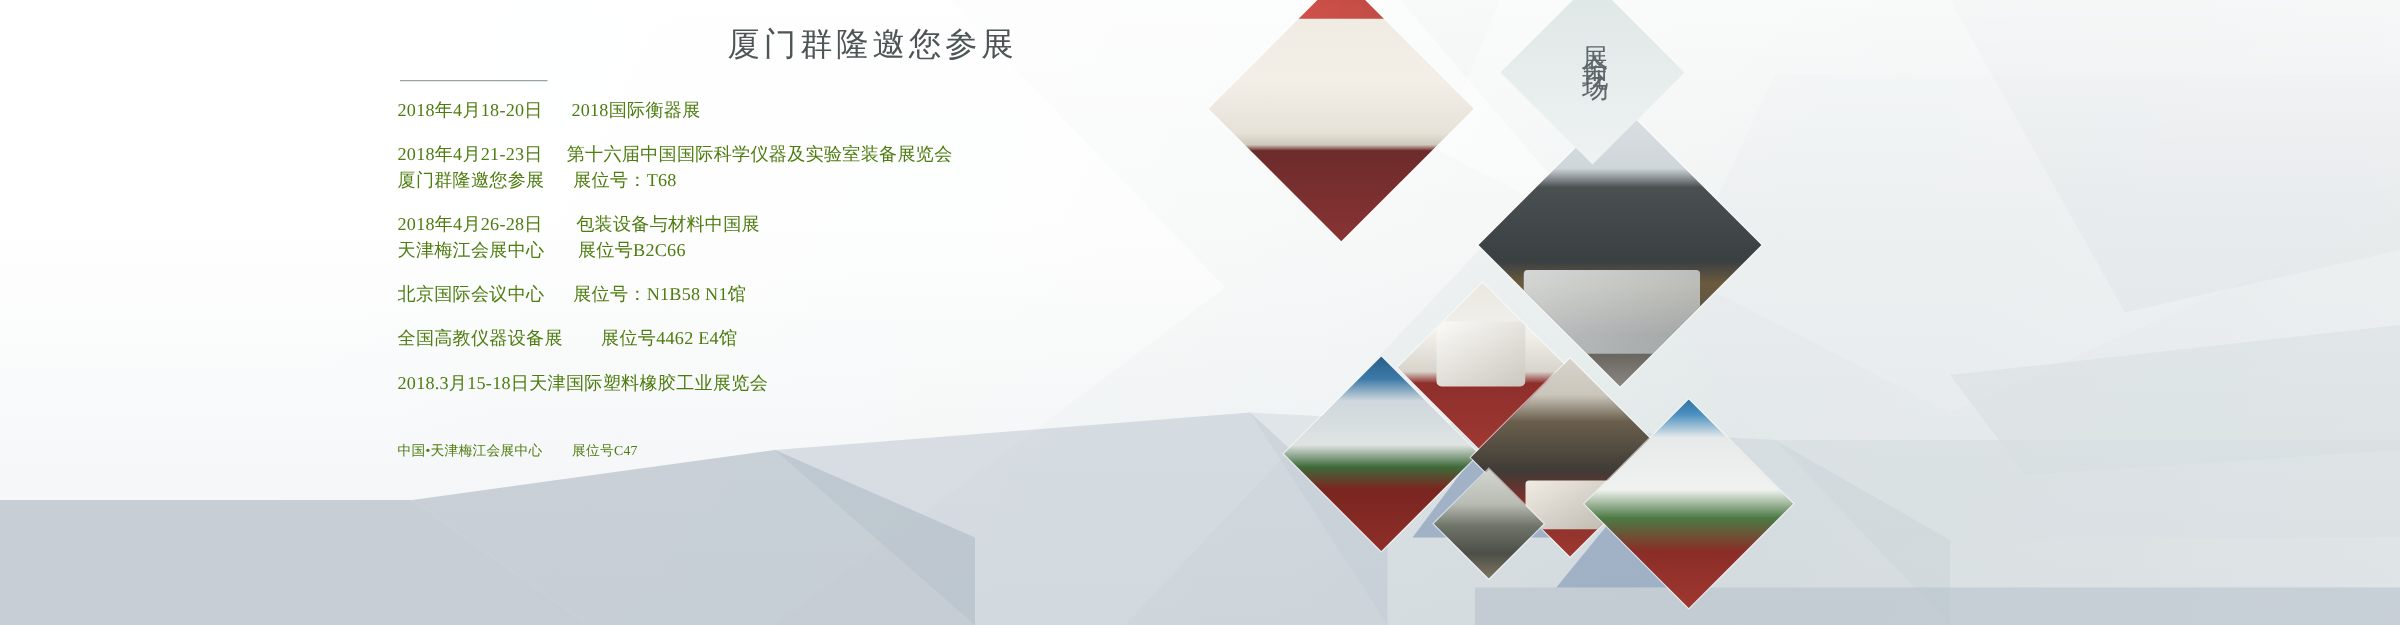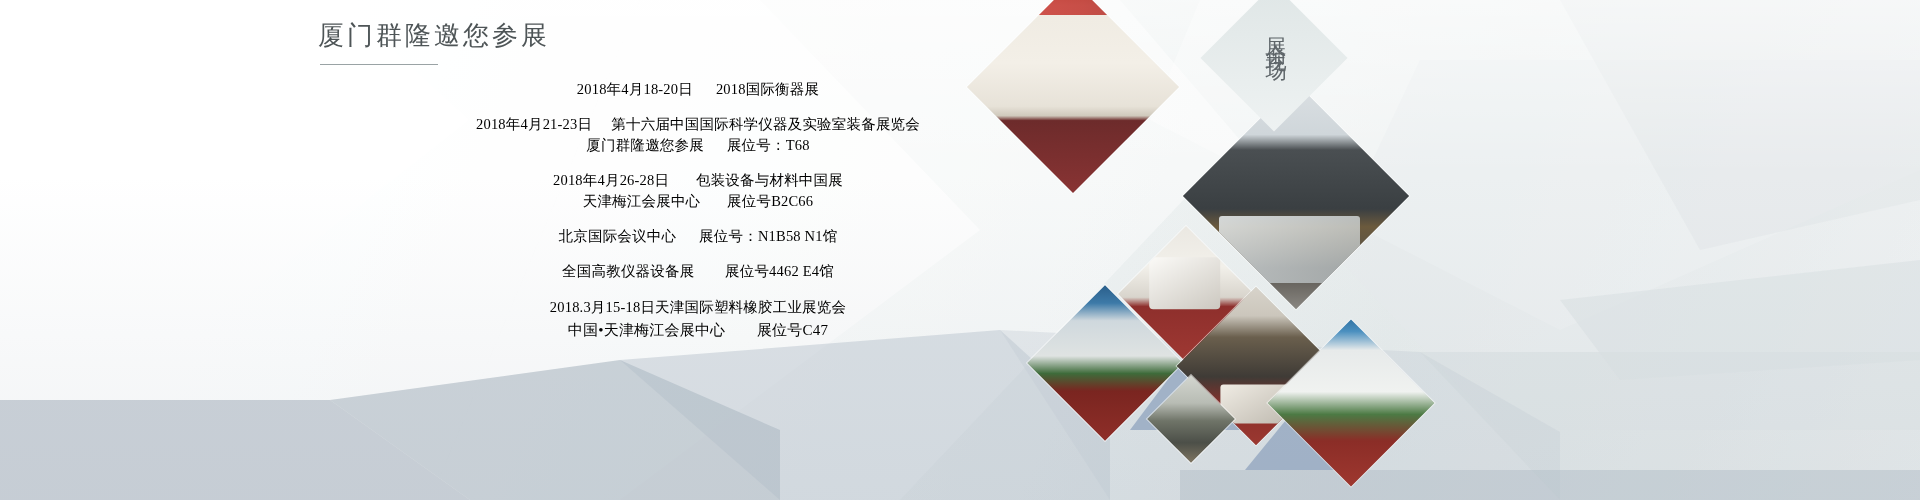--- a/index.html
+++ b/index.html
@@ -24,33 +24,33 @@
 
   
   .panel {
     position:absolute; left:318px; top:18px; width:760px; height:470px;
     z-index:5;
   }
   .title {
     font-size:26px; color:#4e5557; letter-spacing:3px;
     font-family:"Liberation Serif","DejaVu Serif",serif;
     padding-bottom:8px;
+    text-align:center;
   }
   .title-rule {
     width:118px; height:1px; background:#9aa3a5; margin:3px 0 14px 2px;
   }
   .entry { margin-bottom:14px; }
   .entry .ln {
-    font-size:14.5px; color:#000000; line-height:21px;
+    font-size:14.5px; color:#4d7c0f; line-height:21px;
     white-space:pre; letter-spacing:.2px;
     font-family:"Liberation Serif","DejaVu Serif",serif;
-    text-align:center;
   }
   .entry.last .ln { line-height:23px; }
-  .entry.last .ln.big { font-size:15px; }
+  .entry.last .ln.big { font-size:11px;margin-top:31px; }
 
   
   .collage { position:absolute; left:1020px; top:-12px; width:460px; height:520px; z-index:4; }
   .dia {
     position:absolute; transform:rotate(45deg); overflow:hidden;
     box-shadow:0 0 0 1px rgba(255,255,255,.55);
   }
   .dia .inner {
     position:absolute; left:50%; top:50%;
     transform:translate(-50%,-50%) rotate(-45deg);

